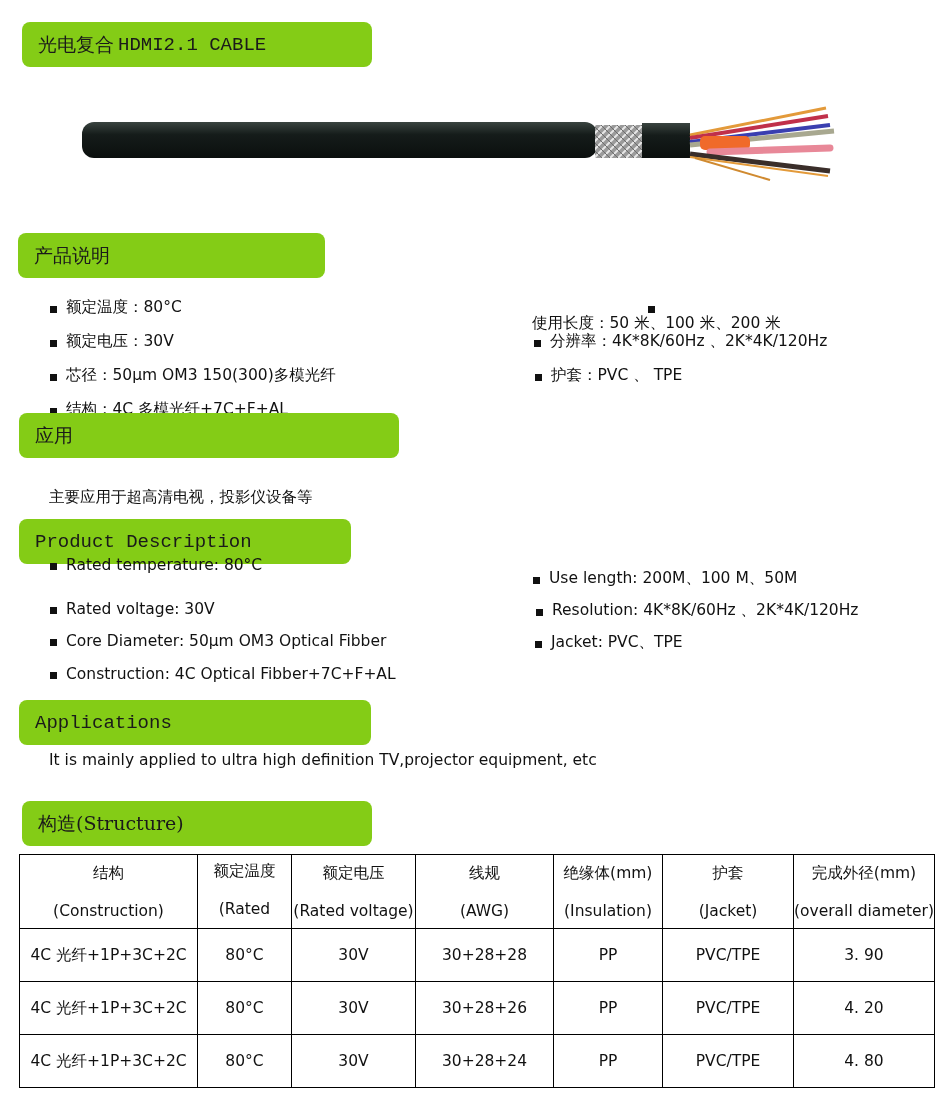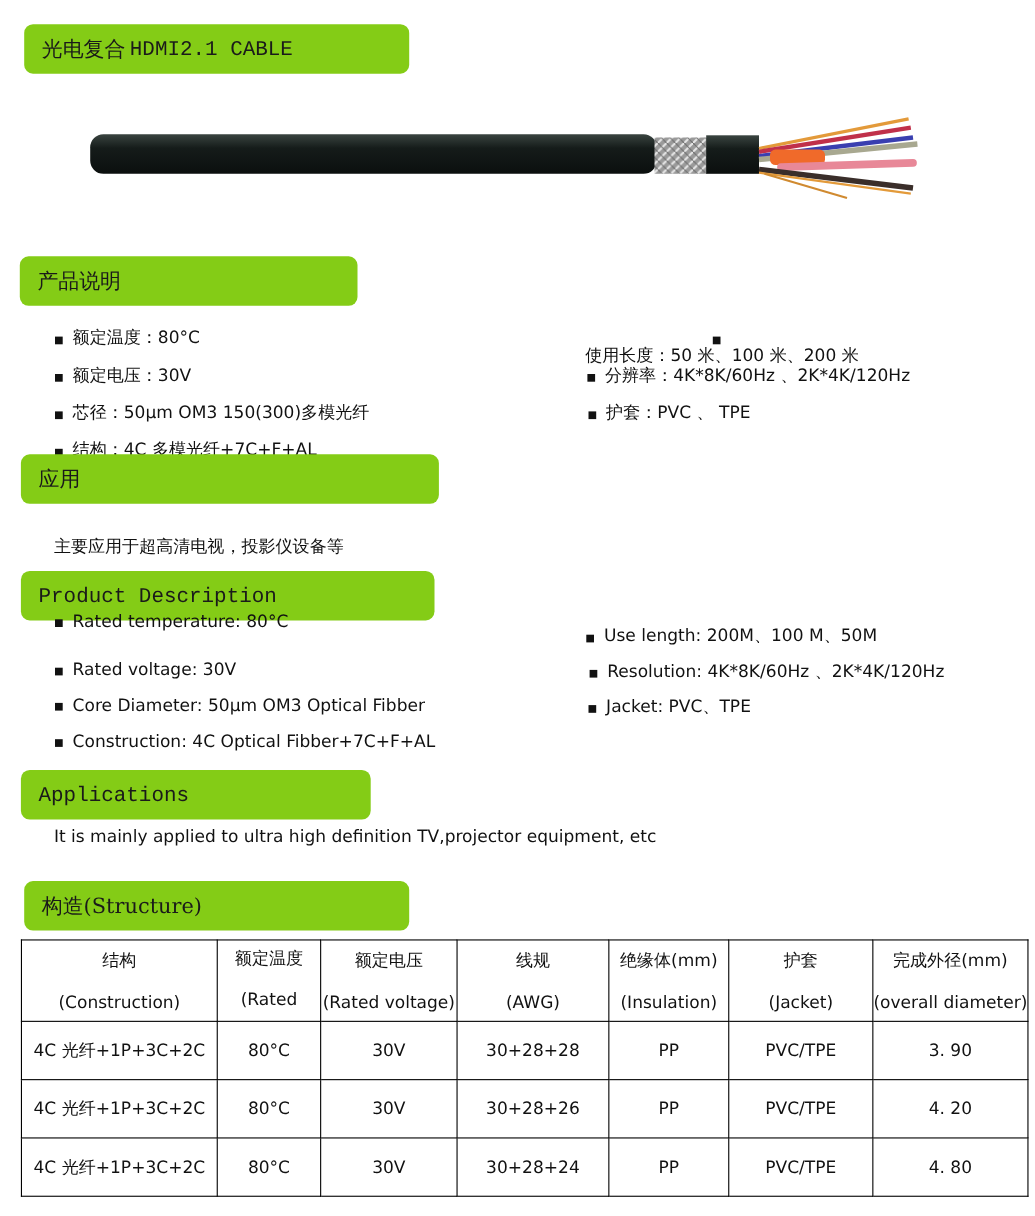--- a/index.html
+++ b/index.html
@@ -91,21 +91,21 @@
 <div class="bullet" style="left:535px; top:365px;">
     <i class="sq"></i>
     <span>护套：PVC 、 TPE</span>
   </div>
 
 <div class="banner" style="left:19px; top:413px; width:380px;">
   <span>应用</span>
 </div>
 <div class="para" style="left:49px; top:487px;">主要应用于超高清电视，投影仪设备等</div>
 
-<div class="banner" style="left:19px; top:519px; width:376px;">
+<div class="banner" style="left:19px; top:519px; width:332px;">
   <span class="mono">Product Description</span>
 </div>
 
 <div class="bullet" style="left:50px; top:556px;">
     <i class="sq"></i>
     <span>Rated temperature: 80°C</span>
   </div>
 <div class="bullet" style="left:50px; top:600px;">
     <i class="sq"></i>
     <span>Rated voltage: 30V</span>
@@ -125,21 +125,21 @@
   </div>
 <div class="bullet" style="left:536px; top:600px;">
     <i class="sq"></i>
     <span>Resolution: 4K*8K/60Hz 、2K*4K/120Hz</span>
   </div>
 <div class="bullet" style="left:535px; top:632px;">
     <i class="sq"></i>
     <span>Jacket: PVC、TPE</span>
   </div>
 
-<div class="banner" style="left:19px; top:700px; width:318px;">
+<div class="banner" style="left:19px; top:700px; width:352px;">
   <span class="mono">Applications</span>
 </div>
 <div class="para" style="left:49px; top:751px;">It is mainly applied to ultra high definition TV,projector equipment, etc</div>
 
 <div class="banner" style="left:22px; top:801px; width:350px;">
   <span>构造(Structure)</span>
 </div>
 
 <table class="spec">
   <colgroup>

